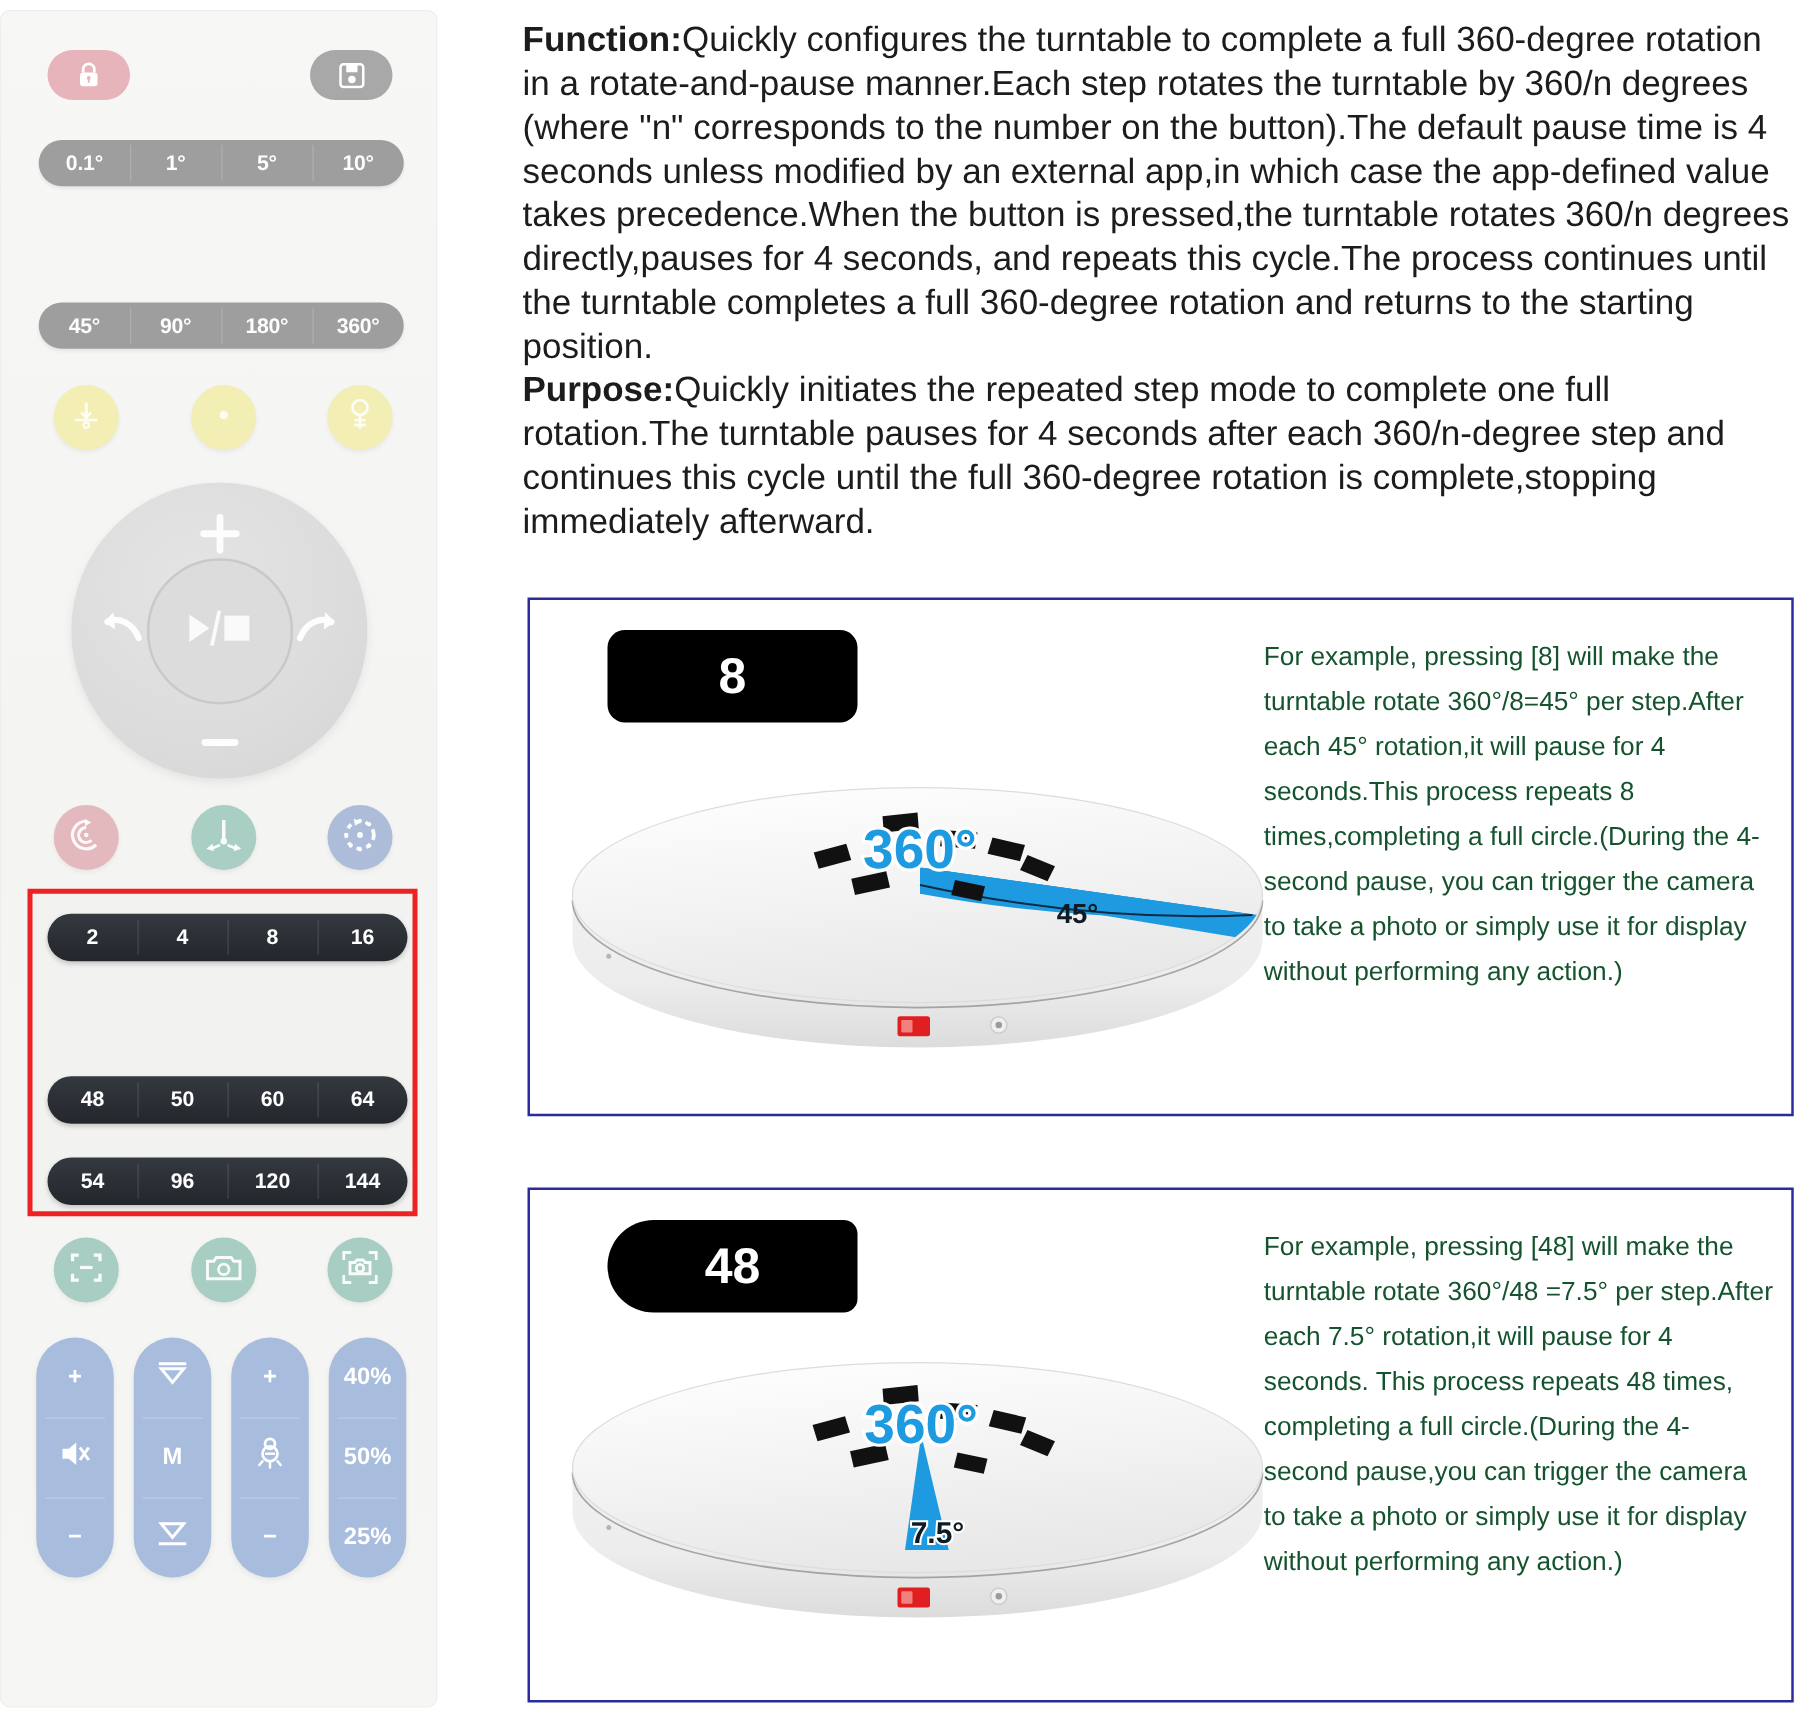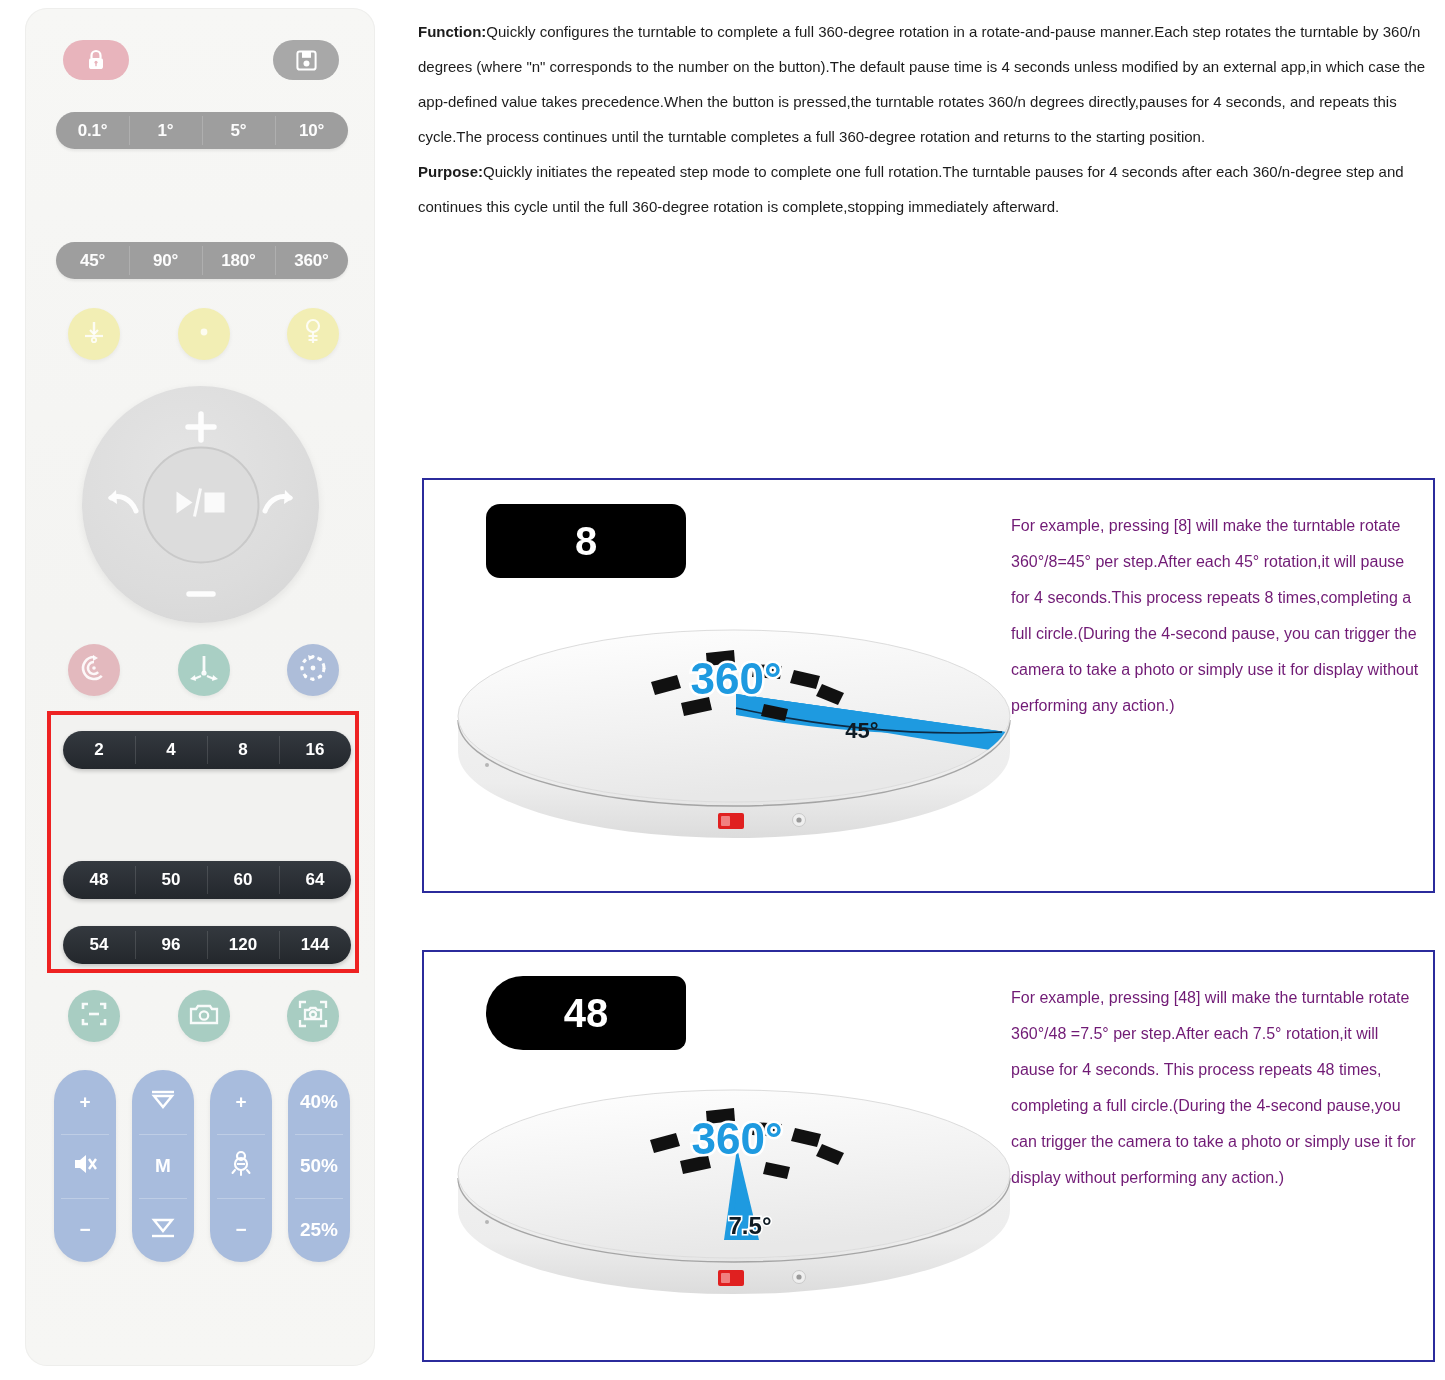--- a/index.html
+++ b/index.html
@@ -9,24 +9,24 @@
     font-family: "Liberation Sans", sans-serif;
     overflow: hidden;
     position: relative;
   }
 
   
   .page { position: relative; width: 1445px; height: 1380px; }
 
   
   .remote {
-    position: absolute; left: 25px; top: 8px;
+    position: absolute; left: 0; top: 8px;
     width: 350px; height: 1358px;
     background: linear-gradient(180deg,#f7f7f5 0%, #f4f4f2 45%, #f6f6f4 100%);
-    border-radius: 22px;
+    border-radius: 8px;
     box-shadow: 0 0 0 1px #eeeeec inset;
   }
 
   
   .top-row { position: absolute; left: 0; top: 32px; width: 350px; height: 44px; }
   .pill-btn {
     position: absolute; width: 66px; height: 40px; border-radius: 20px;
     display: flex; align-items: center; justify-content: center;
   }
   .pill-lock { left: 38px; top: 0; background: #e8b4bc; }
@@ -138,21 +138,21 @@
   }
 
   
   .content { position: absolute; left: 418px; top: 0; width: 1017px; }
   .title {
     color: #1557d6; font-size: 38px; font-weight: bold;
     letter-spacing: -0.5px; line-height: 1.2; margin-top: 4px;
   }
   .body-text {
     margin-top: 14px;
-    font-size: 15px; line-height: 35px; color: #1c1c1c;
+    font-size: 28px; line-height: 35px; color: #1c1c1c;
   }
   .body-text .lead { font-weight: bold; }
   .para2 { margin-top: 0px; }
 
   
   .panel {
     position: absolute; left: 422px; width: 1013px;
     border: 2px solid #2b2b9c; background: #ffffff;
   }
   .panel-1 { top: 478px; height: 415px; }
@@ -162,21 +162,21 @@
     position: absolute; left: 62px; top: 24px;
     width: 200px; height: 74px; background: #000000;
     display: flex; align-items: center; justify-content: center;
     color: #ffffff; font-size: 40px; font-weight: bold;
   }
   .badge.sq { border-radius: 14px; }
   .badge.half { border-radius: 40px 12px 12px 40px; }
 
   .panel-text {
     position: absolute; right: 14px; top: 28px; width: 408px;
-    font-size: 16px; line-height: 36px; color: #701a75;
+    font-size: 21px; line-height: 36px; color: #14532d;
   }
 
   
   .tt { position: absolute; left: 30px; }
   .tt-1 { top: 140px; }
   .tt-2 { top: 130px; }
 </style>
 </head>
 <body>
 

